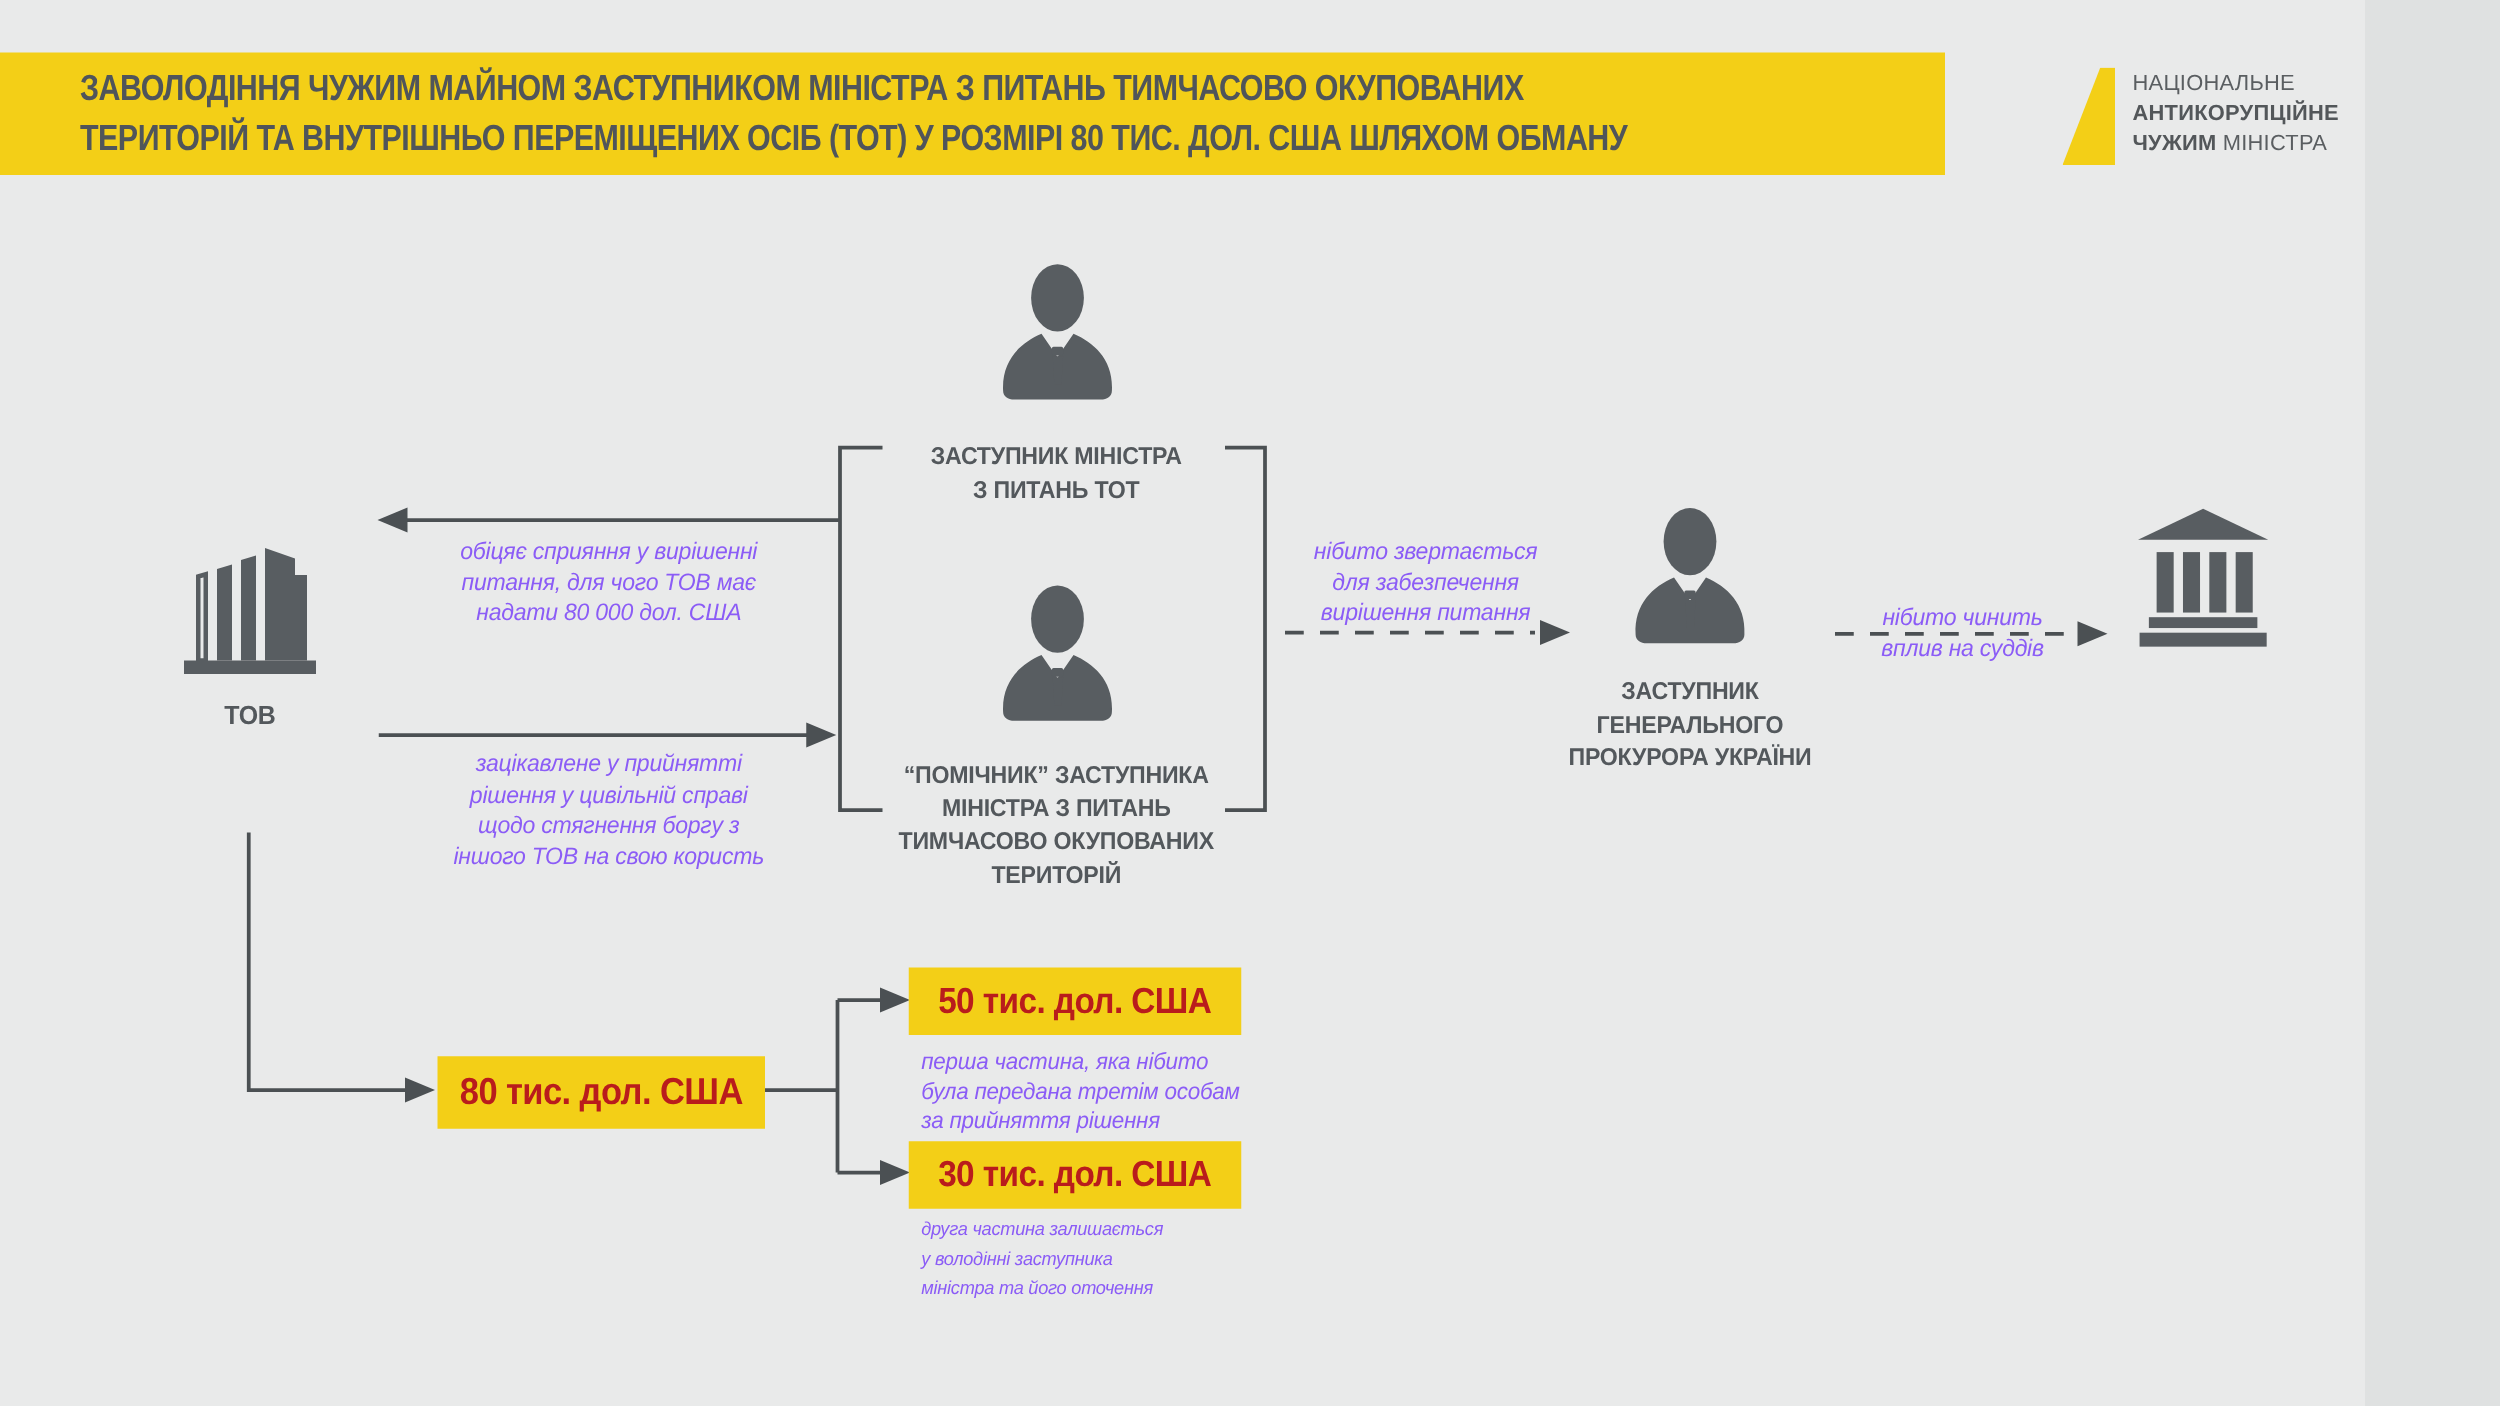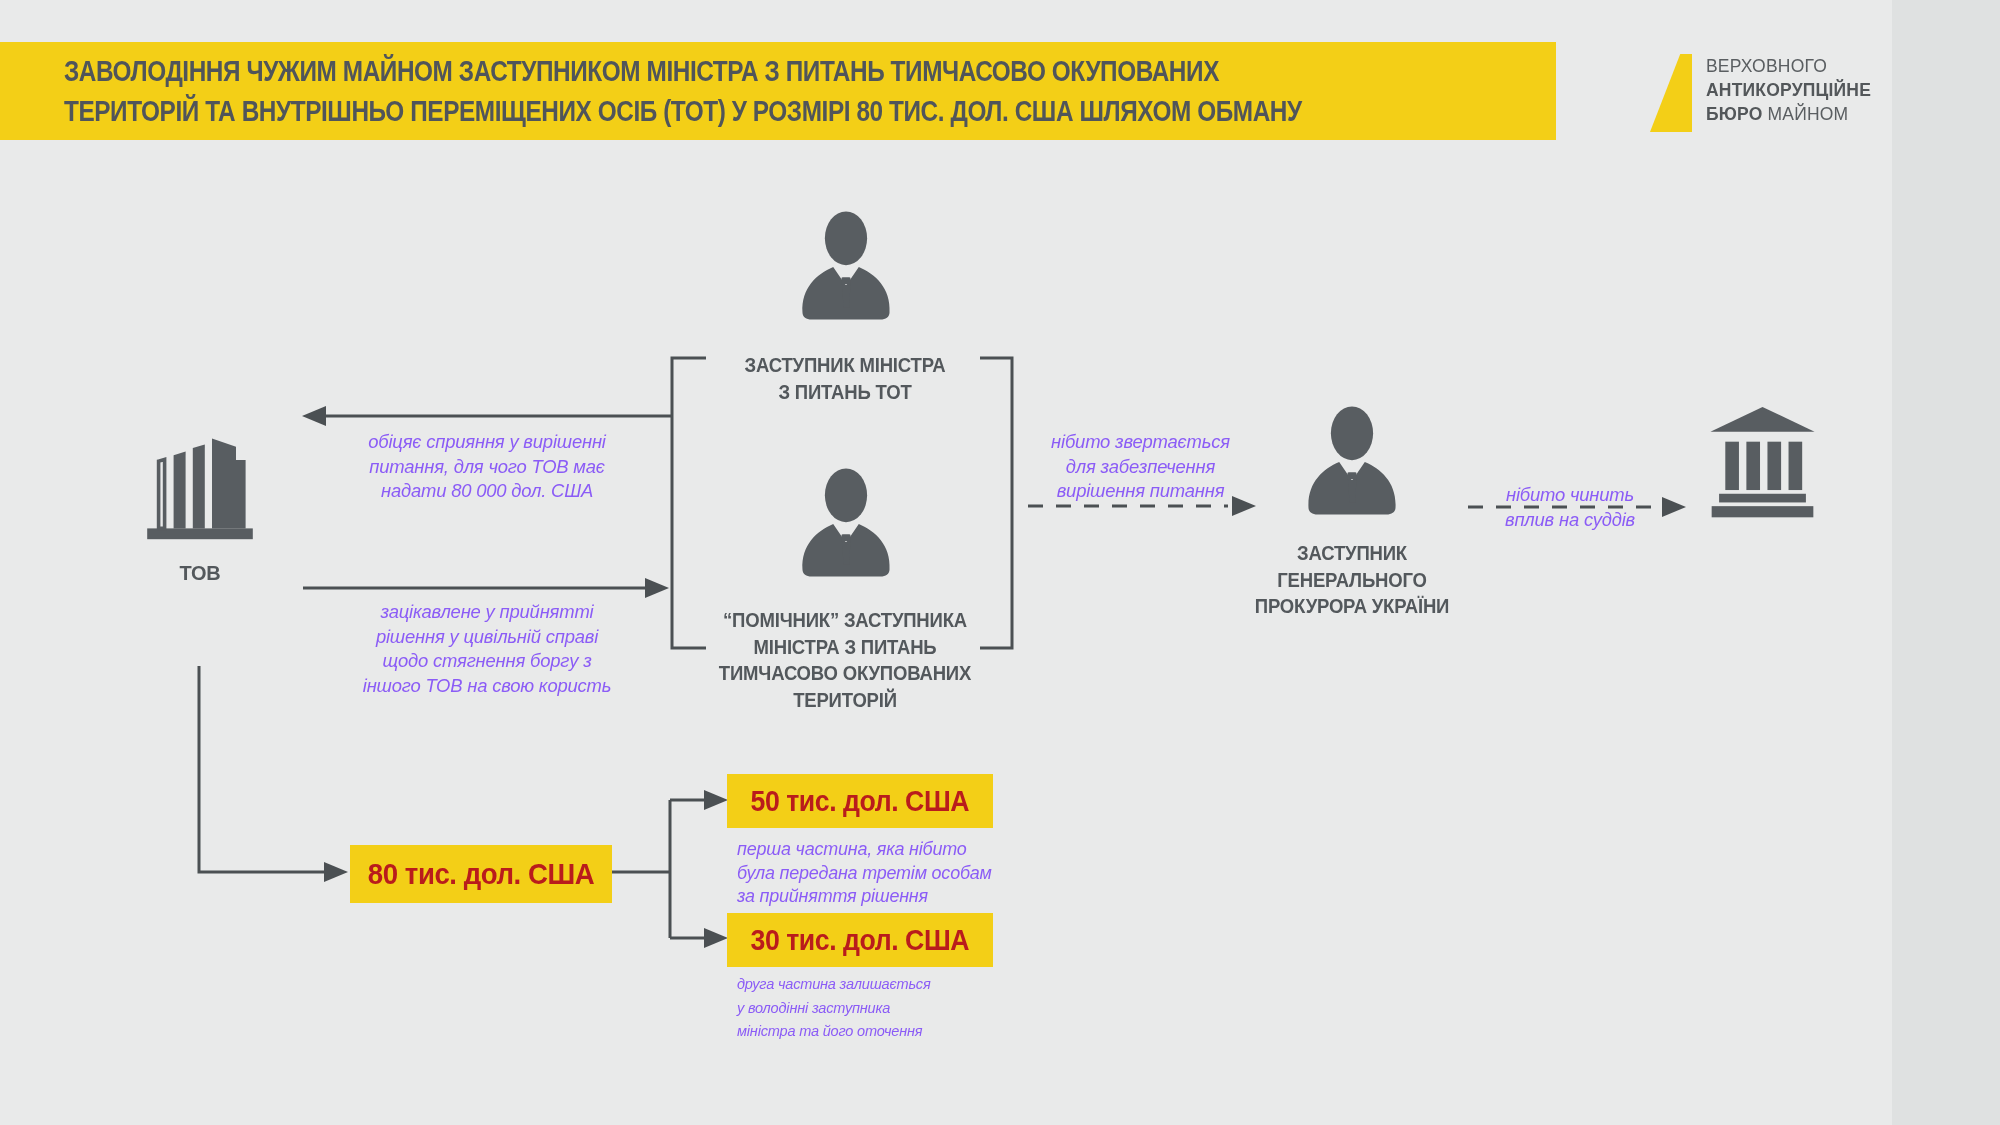--- a/index.html
+++ b/index.html
@@ -71,23 +71,23 @@
 <div class="stage">
 
   <div class="banner">
     <div class="t-line">ЗАВОЛОДІННЯ ЧУЖИМ МАЙНОМ ЗАСТУПНИКОМ МІНІСТРА З ПИТАНЬ ТИМЧАСОВО ОКУПОВАНИХ</div>
     <div class="t-line">ТЕРИТОРІЙ ТА ВНУТРІШНЬО ПЕРЕМІЩЕНИХ ОСІБ (ТОТ) У РОЗМІРІ 80 ТИС. ДОЛ. США ШЛЯХОМ ОБМАНУ</div>
   </div>
 
   <div class="logo">
     <div class="logo-wedge"></div>
     <div class="logo-text">
-      <div>ВЕРХОВНОГО</div>
+      <div>НАЦІОНАЛЬНЕ</div>
       <div class="b">АНТИКОРУПЦІЙНЕ</div>
-      <div><span class="b">БЮРО</span><span> МАЙНОМ</span></div>
+      <div><span class="b">ЧУЖИМ</span><span> МІНІСТРА</span></div>
     </div>
   </div>
 
   <svg class="connectors" viewBox="0 0 2000 1125" xmlns="http://www.w3.org/2000/svg">
 
     <g>
         <path class="ln" d="M706,358 H672 V648 H706"></path>
       </g>
     <g>
         <path class="ln" d="M980,358 H1012 V648 H980"></path>

